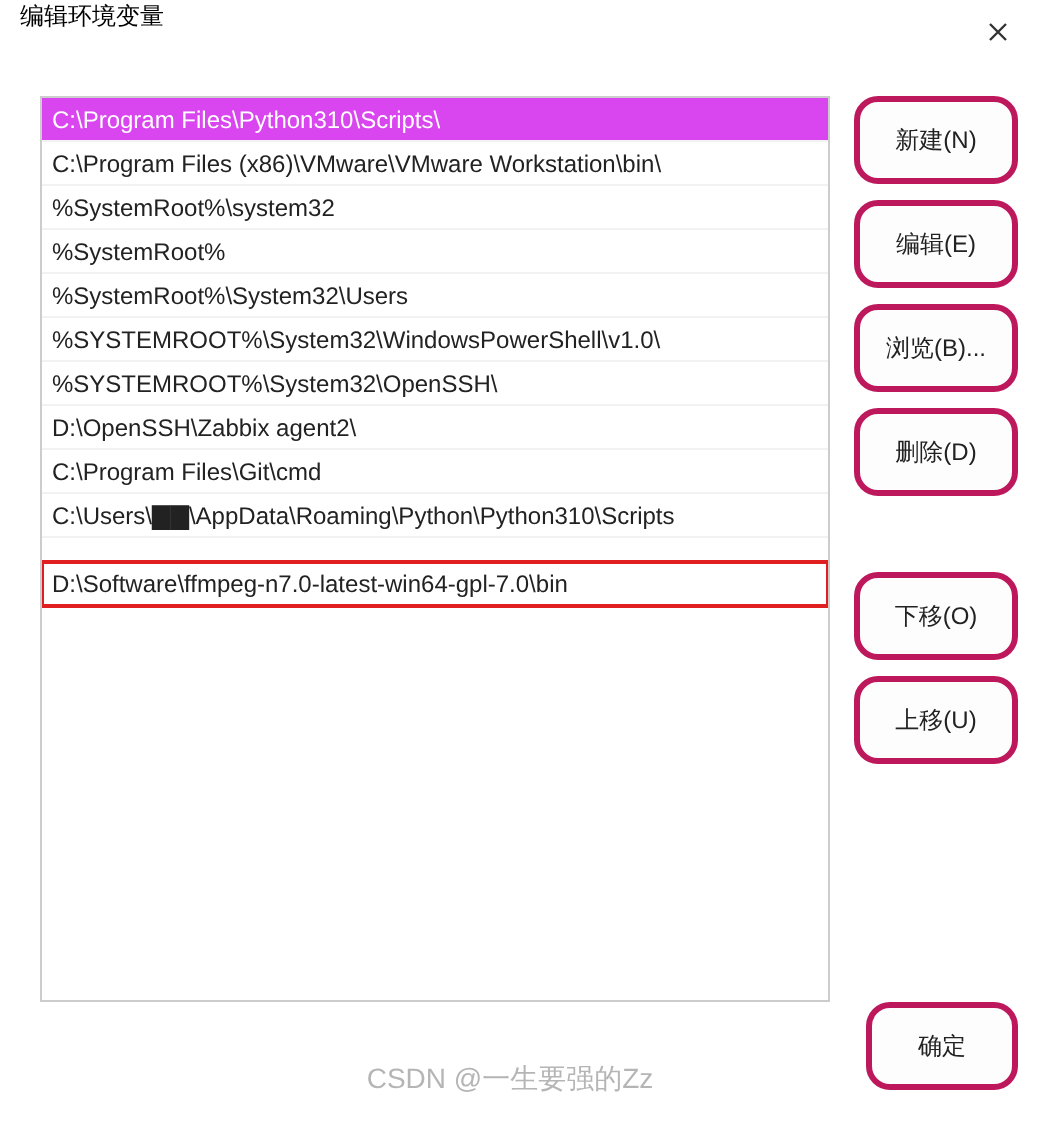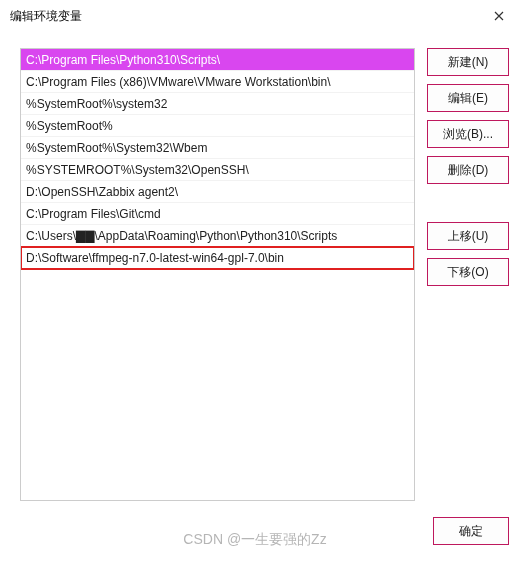--- a/index.html
+++ b/index.html
@@ -8,21 +8,21 @@
   font-size: 12px;
   background: #fff;
   width: 525px;
   height: 561px;
   position: relative;
   overflow: hidden;
 }
 .titlebar {
   height: 32px;
   display: flex;
-  align-items: center;
+  align-items: flex-start;
   padding: 0 10px;
   border-bottom: 0px solid transparent;
   gap: 17px;
 }
 .titlebar-title { flex: 1; font-size: 12px; color: #000; }
 .close-btn {
   width: 32px; height: 32px;
   display: flex; align-items: center; justify-content: center;
   font-size: 14px; color: #333;
   cursor: pointer;
@@ -51,32 +51,33 @@
   cursor: default;
 }
 .list-item.selected {
   background: #d946ef;
   color: #fff;
 }
 .list-item.highlighted {
   outline: 2px solid #e02020;
   outline-offset: -1px;
   position: relative;
+  margin-top: 12px;
 }
 .btn-column {
   width: 82px;
   display: flex;
   flex-direction: column;
   gap: 8px;
 }
 .btn-spacer { height: 22px; }
 .win-btn {
-  height: 28px;
-  border: 1px solid #be185d;
-  border-radius: 0;
+  height: 44px;
+  border: 3px solid #be185d;
+  border-radius: 12px;
   background: #fdfdfd;
   font-size: 12px;
   color: #222;
   cursor: pointer;
   display: flex;
   align-items: center;
   justify-content: center;
   white-space: nowrap;
   padding: 0 4px;
 }
@@ -110,35 +111,36 @@
     </span>
   </div>
 </div>
 
 <div class="content">
   <div class="listbox" id="listbox">
       <div class="list-item selected">C:\Program Files\Python310\Scripts\</div>
       <div class="list-item">C:\Program Files (x86)\VMware\VMware Workstation\bin\</div>
       <div class="list-item">%SystemRoot%\system32</div>
       <div class="list-item">%SystemRoot%</div>
-      <div class="list-item">%SystemRoot%\System32\Wbem</div>
+      <div class="list-item">%SystemRoot%\System32\Users</div>
+      <div class="list-item">%SYSTEMROOT%\System32\WindowsPowerShell\v1.0\</div>
       <div class="list-item">%SYSTEMROOT%\System32\OpenSSH\</div>
       <div class="list-item">D:\OpenSSH\Zabbix agent2\</div>
       <div class="list-item">C:\Program Files\Git\cmd</div>
       <div class="list-item">C:\Users\▇▇\AppData\Roaming\Python\Python310\Scripts</div>
       <div class="list-item highlighted">D:\Software\ffmpeg-n7.0-latest-win64-gpl-7.0\bin</div>
     </div>
   <div class="btn-column">
     <button class="win-btn">新建(N)</button>
     <button class="win-btn">编辑(E)</button>
     <button class="win-btn">浏览(B)...</button>
     <button class="win-btn">删除(D)</button>
     <div class="btn-spacer"></div>
+    <button class="win-btn">下移(O)</button>
     <button class="win-btn">上移(U)</button>
-    <button class="win-btn">下移(O)</button>
     <div class="btn-spacer"></div>
   </div>
 </div>
 
 <div class="footer">
   <button class="win-btn">确定</button>
 </div>
 
 <div class="watermark">CSDN @一生要强的Zz</div>
 

